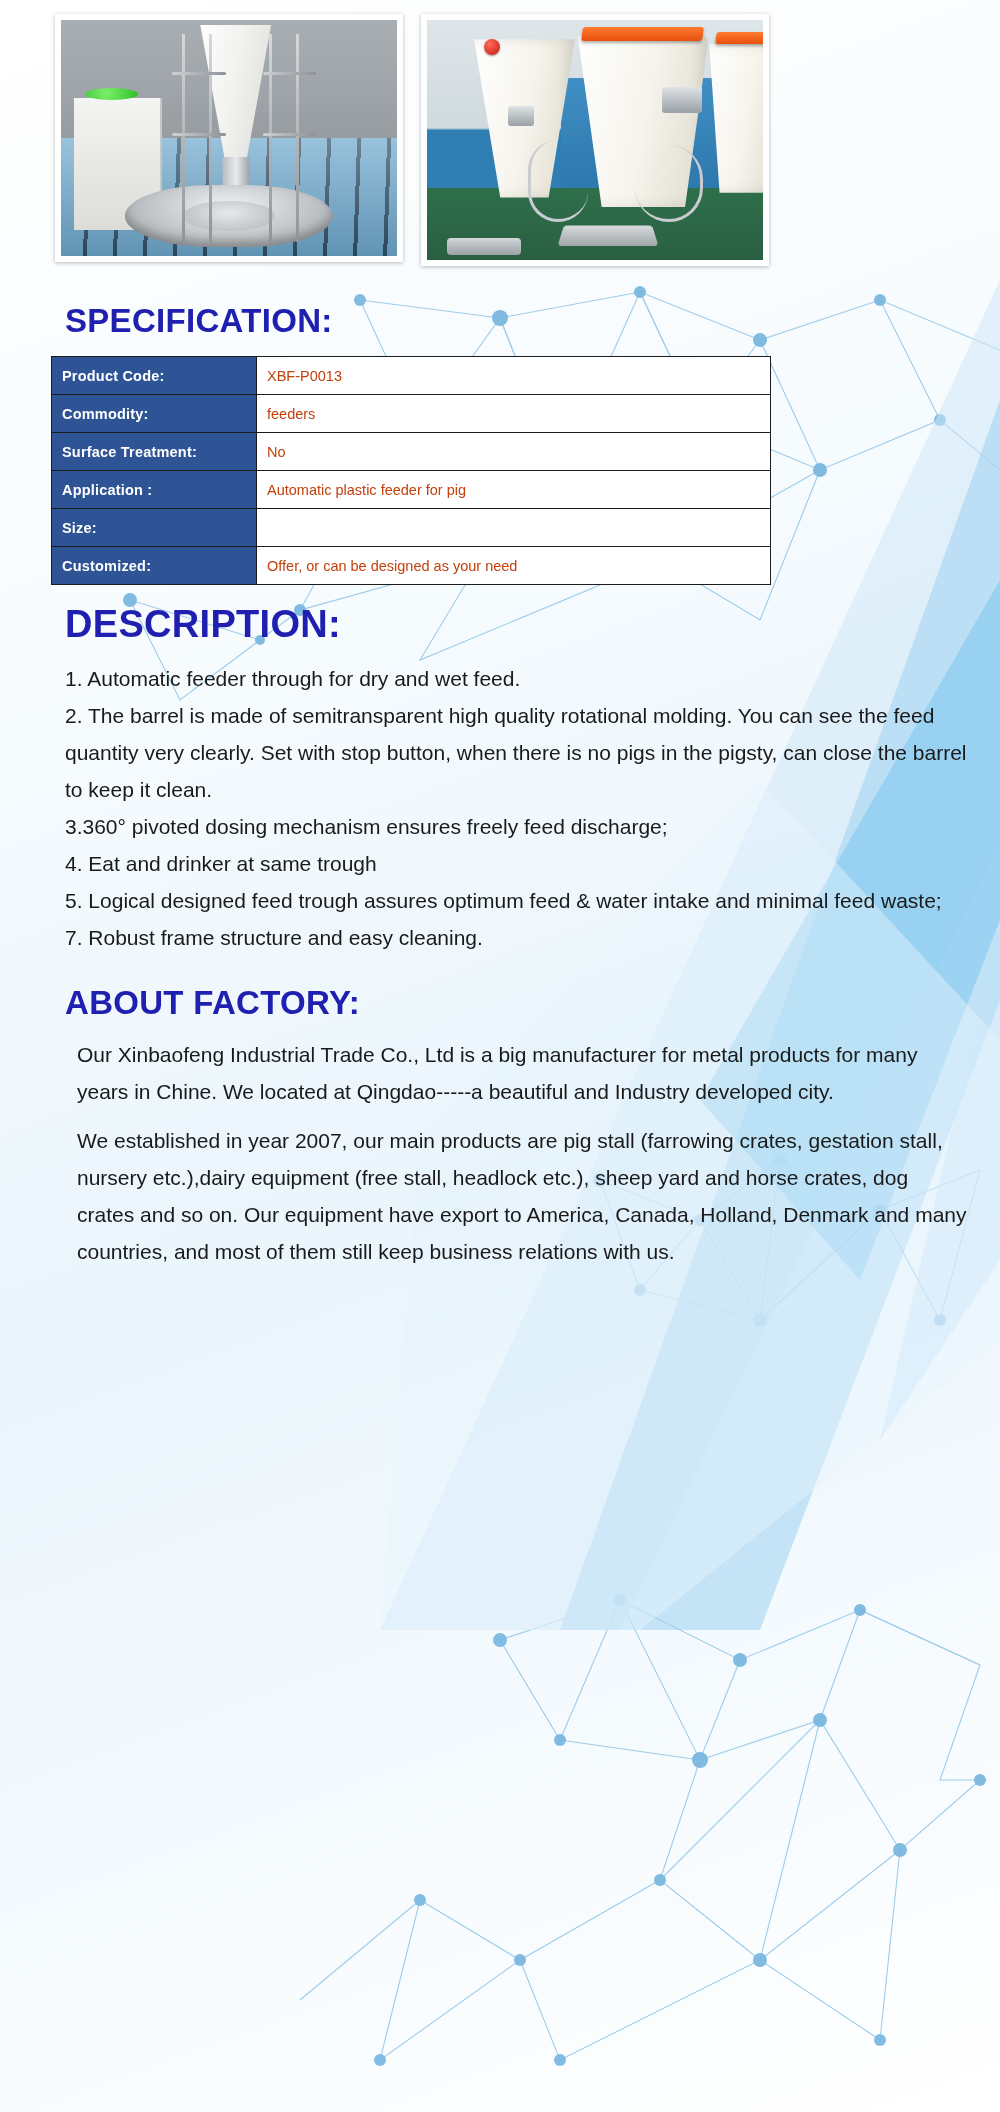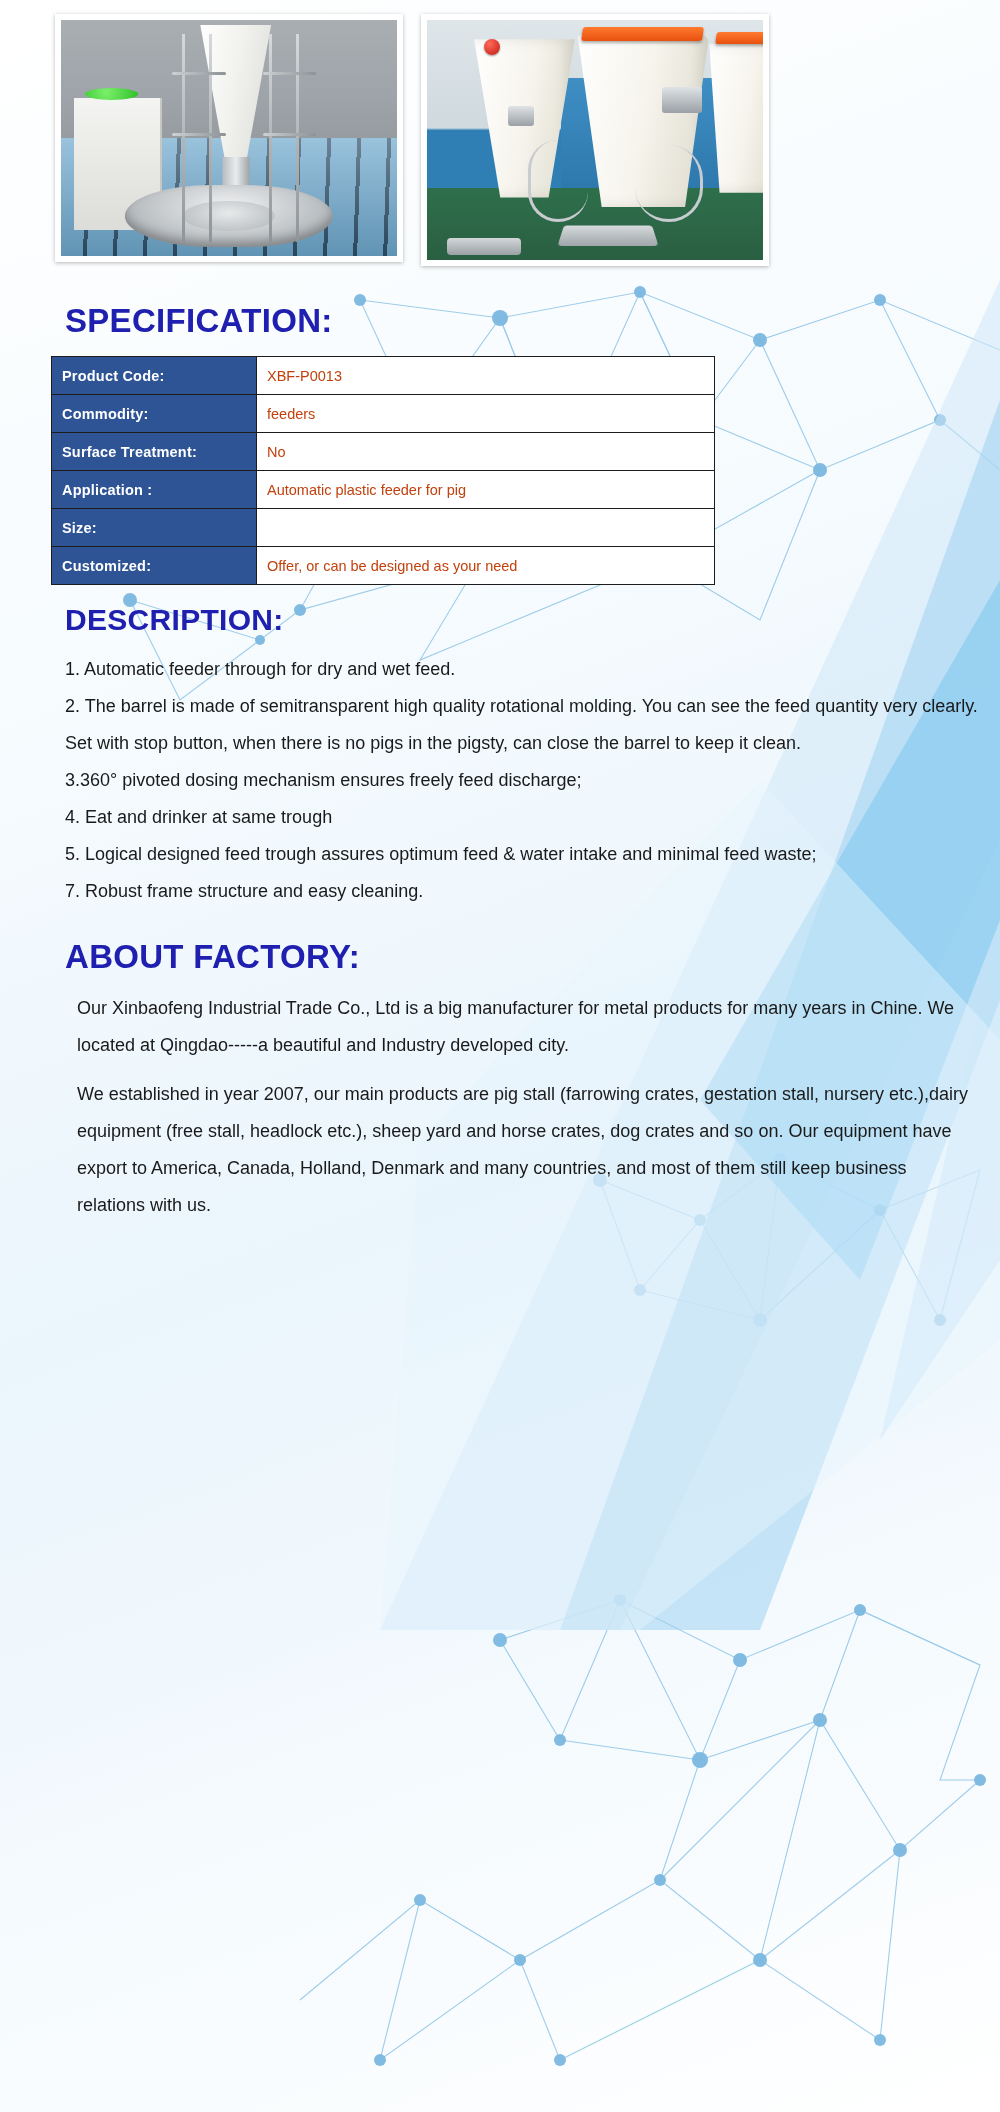--- a/index.html
+++ b/index.html
@@ -188,29 +188,29 @@
 
   
   .section-title {
     position: relative;
     z-index: 3;
     color: #2020b0;
     font-weight: bold;
     letter-spacing: .3px;
   }
   #spec-title { font-size: 33px; margin: 36px 0 0 22px; }
-  #desc-title { font-size: 30px; margin: 18px 0 14px 22px; }
+  #desc-title { font-size: 38px; margin: 18px 0 14px 22px; }
   #about-title{ font-size: 33px; margin: 28px 0 14px 22px; }
 
   
   .spec-wrap {
     position: relative;
     z-index: 3;
     margin: 16px 0 0 8px;
-    width: 664px;
+    width: 720px;
   }
   table.spec {
     border-collapse: collapse;
     width: 100%;
     background: #ffffff;
     table-layout: fixed;
   }
   table.spec td {
     border: 1px solid #1c1c1c;
     height: 38px;
@@ -229,21 +229,21 @@
     background: #ffffff;
     color: #c2410c;
   }
 
   
   .body-text {
     position: relative;
     z-index: 3;
     margin: 0 18px 0 22px;
     color: #1a1a1a;
-    font-size: 18px;
+    font-size: 21px;
     line-height: 37px;
   }
   .body-text p { margin: 0; }
   .about-text { margin-top: 2px; }
   .about-text p { margin: 12px; }
 </style>
 </head>
 <body>
 
 <div class="page">

